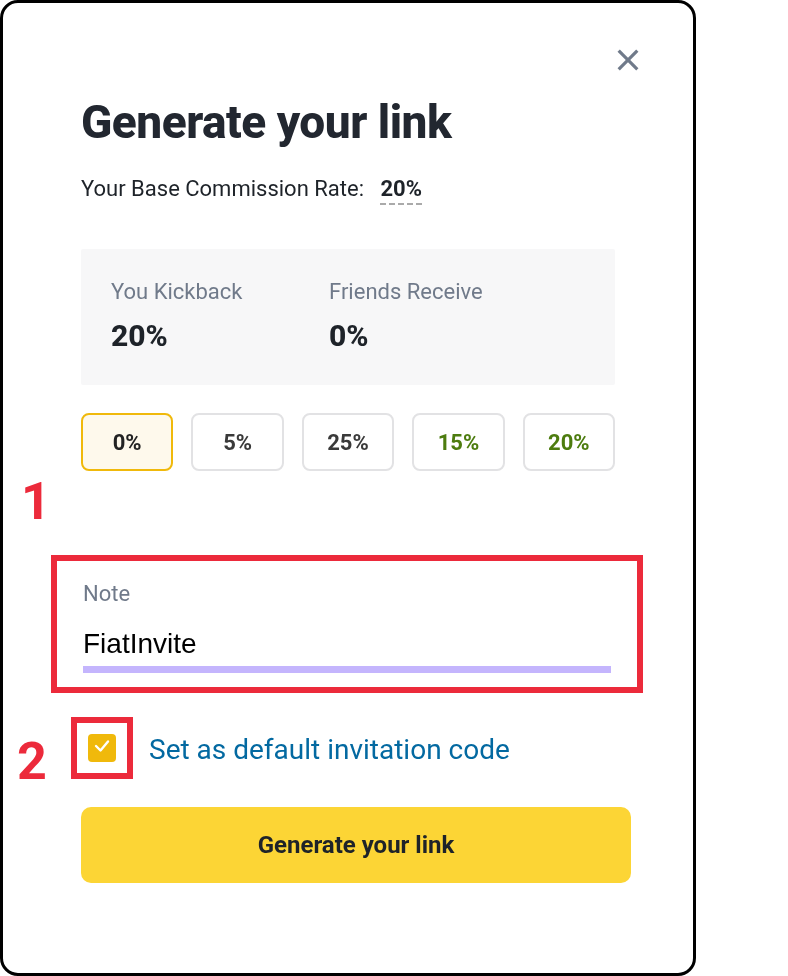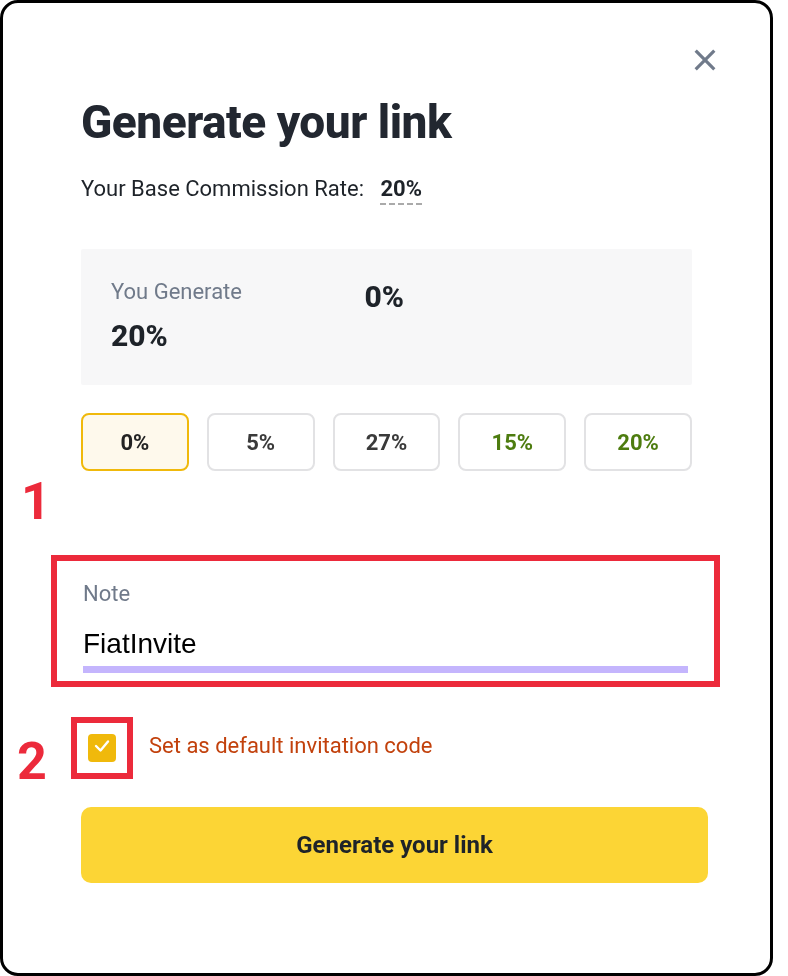--- a/index.html
+++ b/index.html
@@ -5,21 +5,21 @@
   html,body{
     margin:0;
     padding:0;
     background:#fff;
     font-family:-apple-system,BlinkMacSystemFont,"Segoe UI",Roboto,
                 "Helvetica Neue",Arial,sans-serif;
     color:#1e2329;
   }
   .frame{
     box-sizing:border-box;
-    width:773px;
+    width:696px;
     height:976px;
     border:3px solid #000;
     border-radius:18px;
     position:relative;
     background:#fff;
     padding:0 0 30px 0;
     overflow:hidden;
   }
   .close-btn{
     position:absolute;
@@ -125,21 +125,21 @@
     font-weight:700;
   }
 
   
   .note-wrap{
     position:absolute;
     left:48px;
     right:50px;
     top:552px;
     border:6px solid #EC2A3B;
-    padding:20px 26px 8px 26px;
+    padding:20px 26px 14px 26px;
     box-sizing:border-box;
   }
   .note-label{
     color:#707A8A;
     font-size:22px;
     margin-bottom:22px;
   }
   .note-input{
     width:100%;
     border:none;
@@ -175,22 +175,22 @@
     width:28px;height:28px;
     background:#F0B90B;
     border-radius:4px;
     display:flex;align-items:center;justify-content:center;
   }
   .checkbox svg{width:18px;height:18px;color:#fff;}
   .check-label{
     position:absolute;
     left:146px;
     top:730px;
-    font-size:22px;
-    color:#c2410c;
+    font-size:28px;
+    color:#0369a1;
   }
 
   .gen-btn{
     position:absolute;
     left:78px;right:62px;
     top:804px;
     height:76px;
     background:#FCD535;
     border-radius:10px;
     display:flex;align-items:center;justify-content:center;
@@ -221,32 +221,33 @@
     <div class="rate-lines">
       <div class="line1">
         <span>Your Base Commission Rate:</span>
         <span>&nbsp;</span>
         <span class="base-rate-val">20%</span>
       </div>
     </div>
 
     <div class="panel">
       <div class="panel-col">
-        <div class="panel-label">You Generate</div>
+        <div class="panel-label">You Kickback</div>
         <div class="panel-val">20%</div>
       </div>
       <div class="panel-col">
+        <div class="panel-label">Friends Receive</div>
         <div class="panel-val">0%</div>
       </div>
     </div>
 
     <div class="chips">
       <div class="chip selected">0%</div>
       <div class="chip">5%</div>
-      <div class="chip">27%</div>
+      <div class="chip">25%</div>
       <div class="chip disabled">15%</div>
       <div class="chip disabled">20%</div>
     </div>
 
   </div>
 
   <div class="anno-1">1</div>
 
   <div class="note-wrap">
     <div class="note-label">Note</div>

